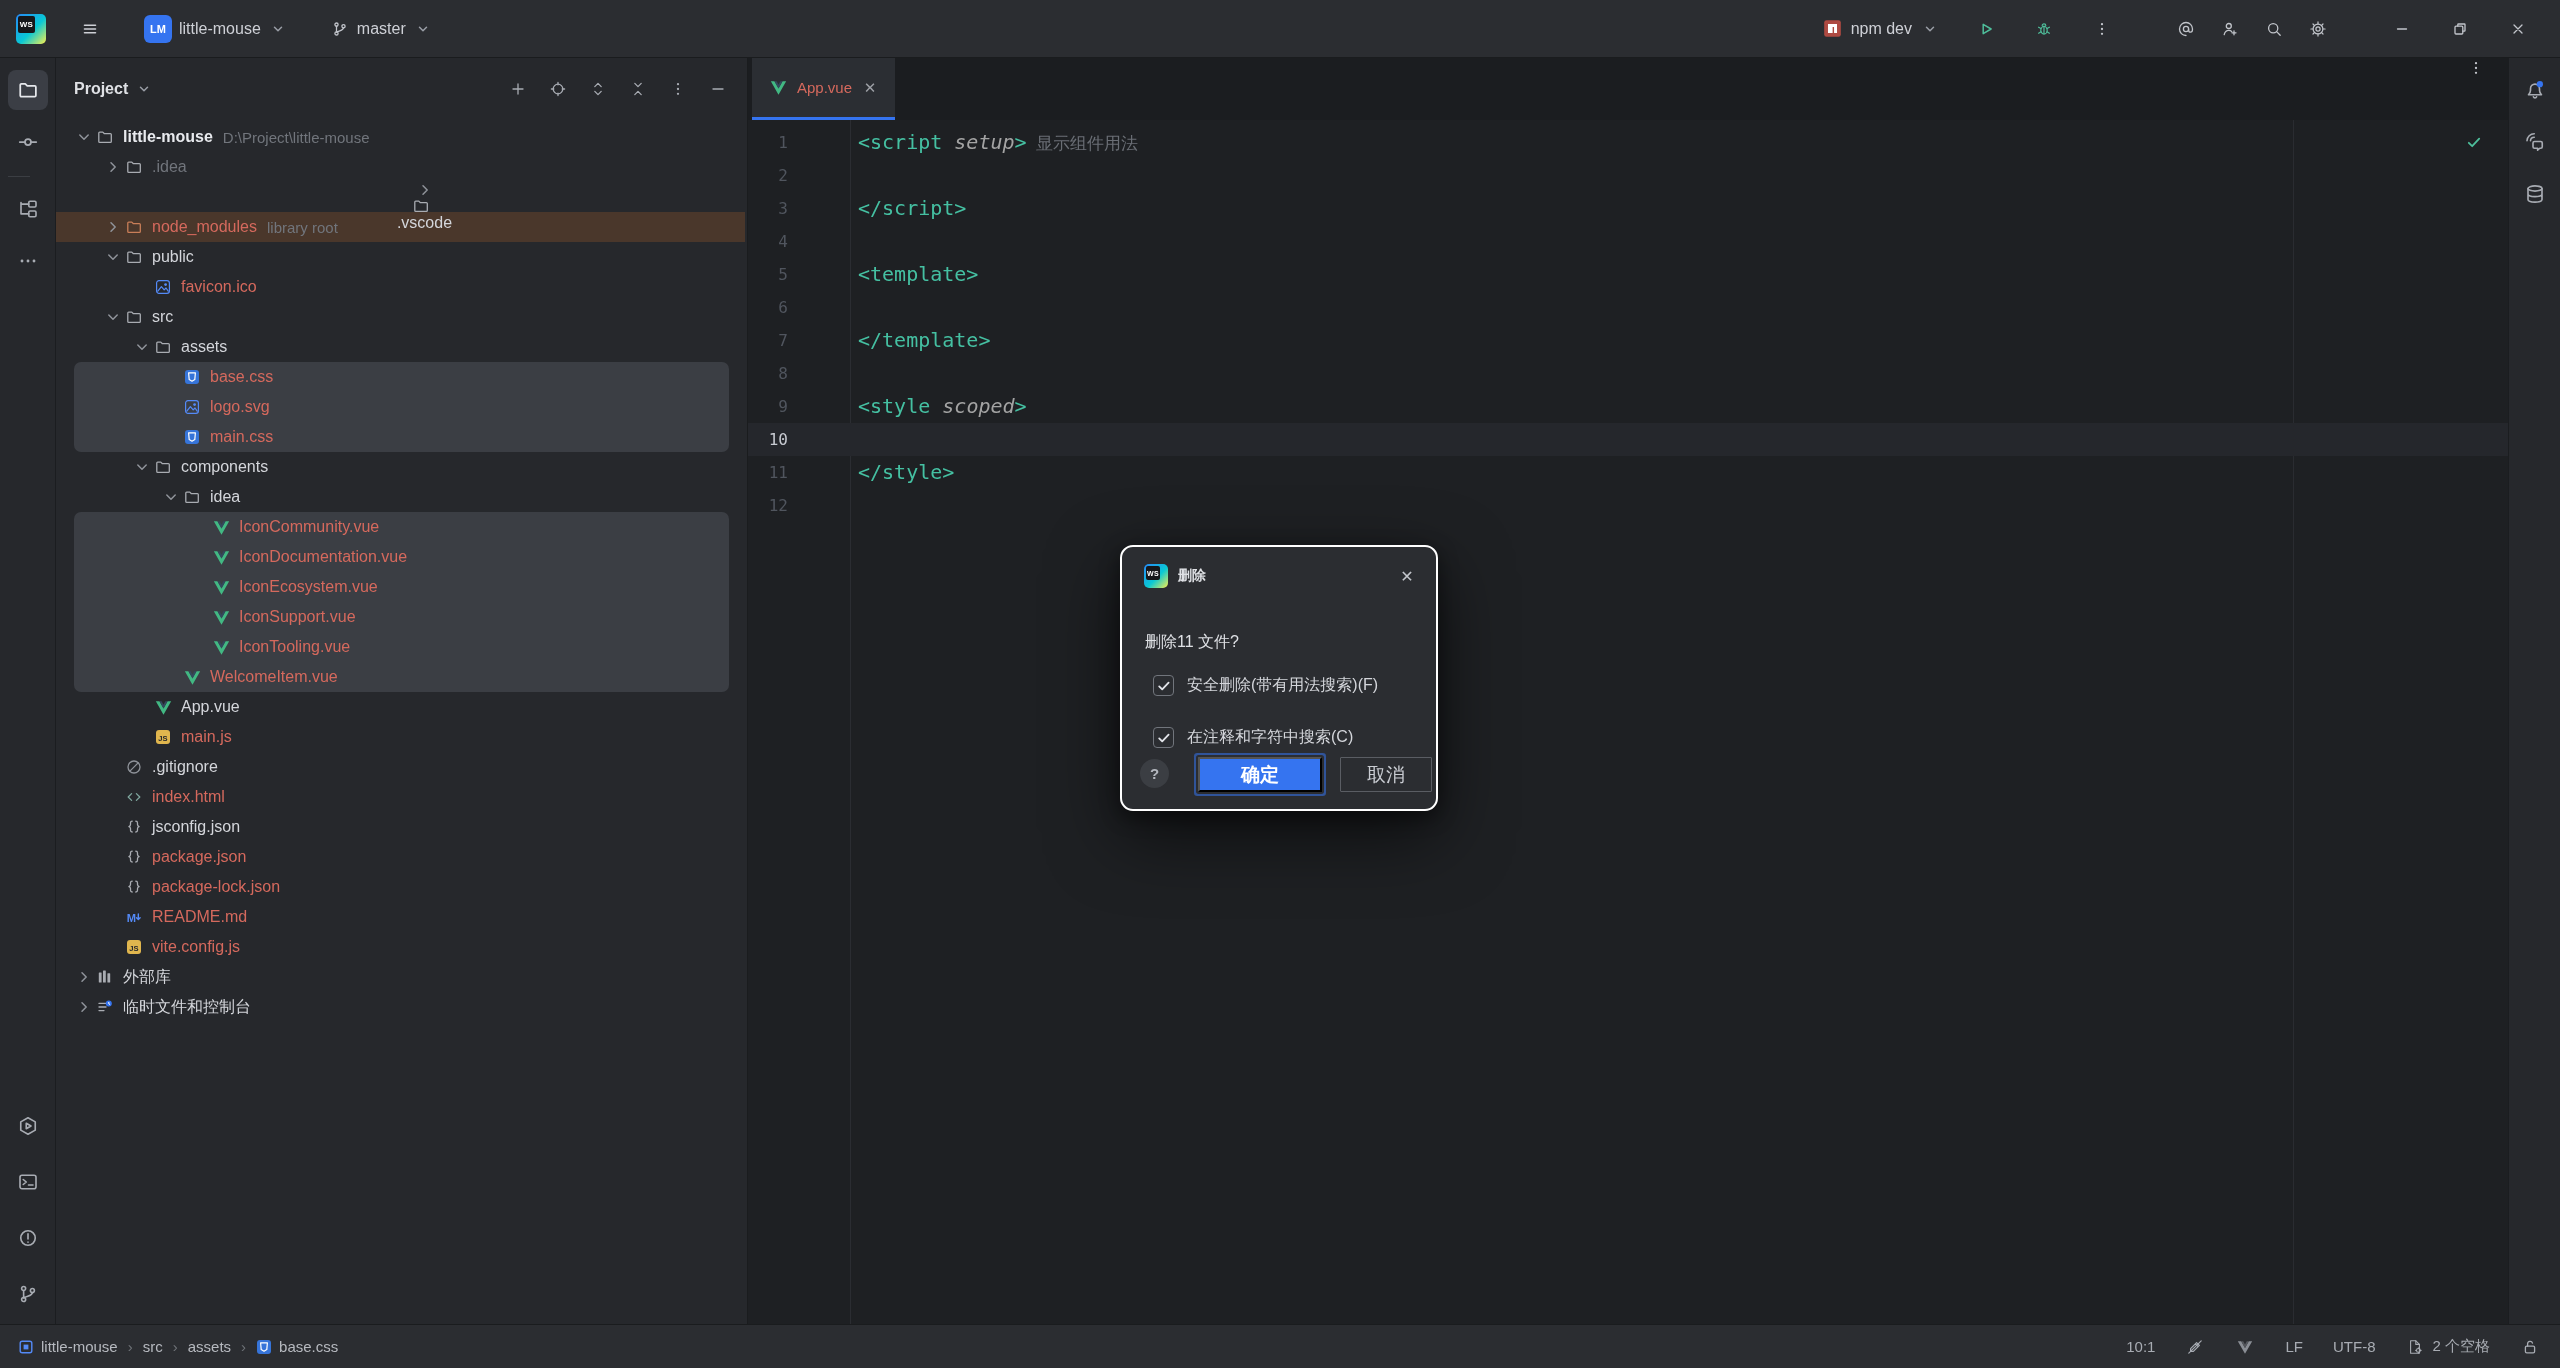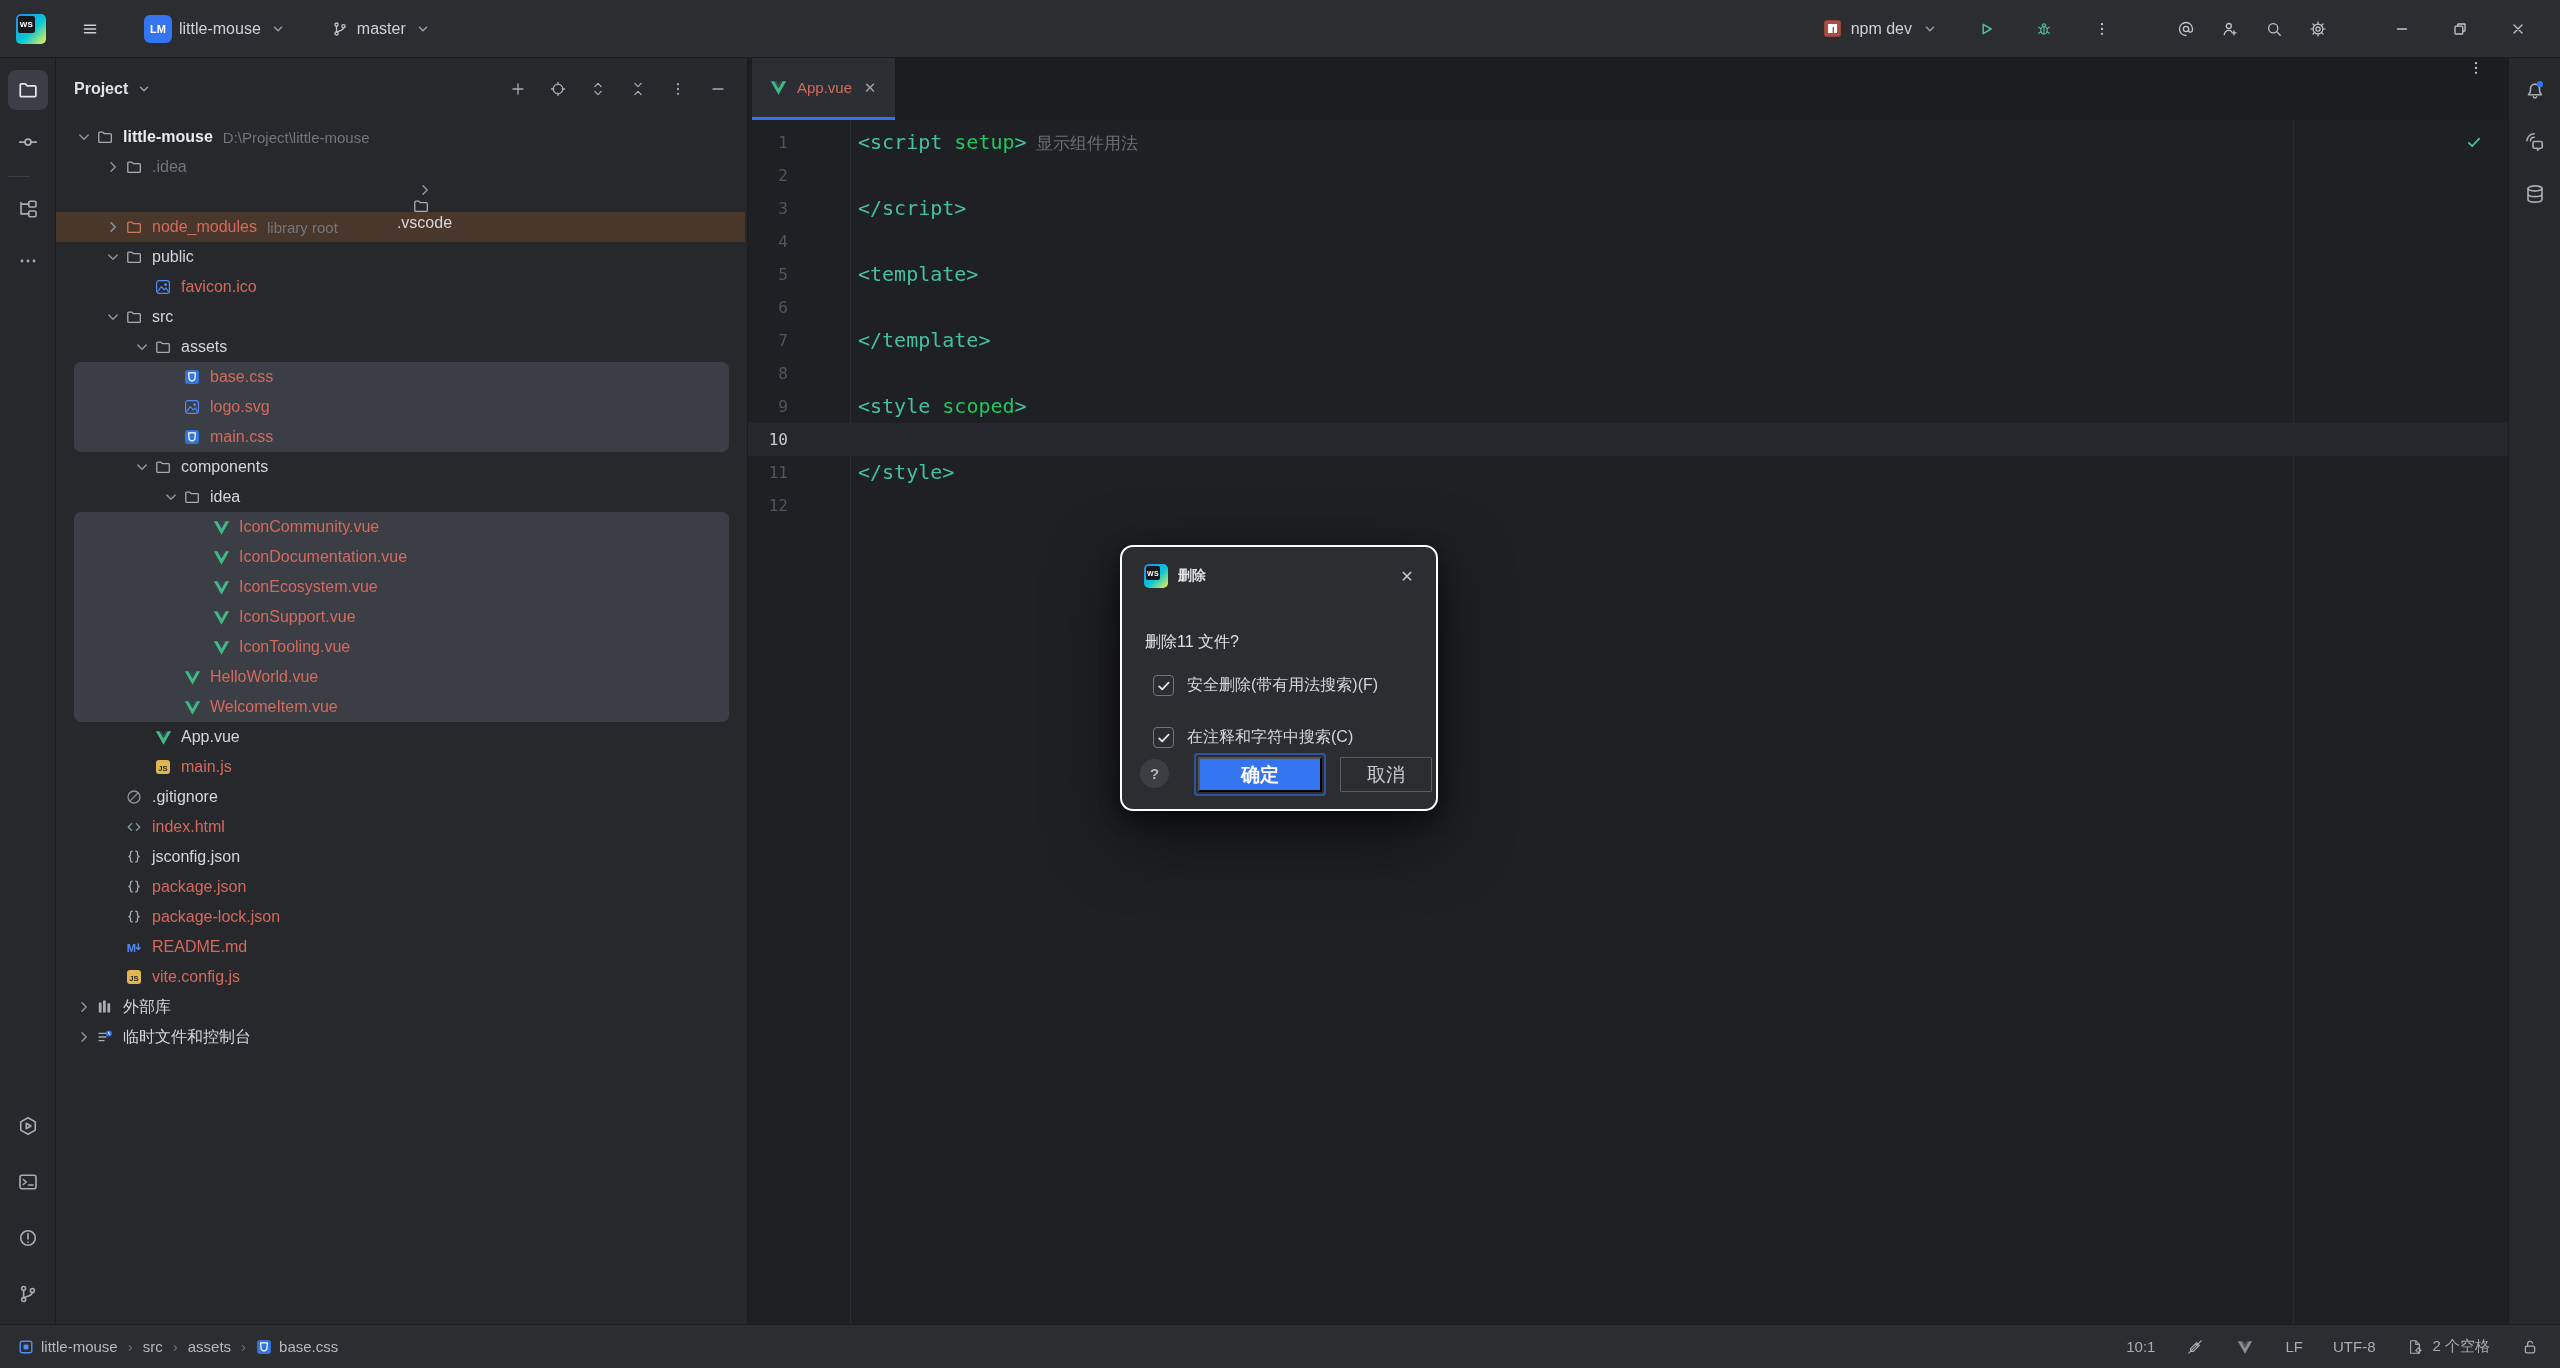--- a/index.html
+++ b/index.html
@@ -67,21 +67,21 @@
   .editor { position:absolute; left:747px; top:120px; width:1761px; bottom:44px; background:#1E2023; border-left:1px solid #1A1C1E; overflow:hidden; z-index:4; }
   .gutterline { position:absolute; left:102px; top:0; bottom:0; width:1px; background:#2B2D32; z-index:0; }
   .marginline { position:absolute; left:1545px; top:0; bottom:0; width:1px; background:#2A2C31; z-index:0; }
   .codelines { position:relative; padding-top:6px; z-index:1; }
   .cl { display:flex; height:33px; line-height:33px; font-family:"DejaVu Sans Mono",monospace; font-size:20px; }
   .cl .n { flex:0 0 102px; text-align:right; padding-right:62px; color:#50555E; font-size:16px; }
   .cl .c { padding-left:8px; white-space:pre; color:#BCBEC4; }
   .cl.cur { background:#25272C; }
   .cl.cur .n { color:#C8CBD2; }
   .seg-tag { color:#45C0A2; }
-  .seg-attr { color:#22c55e; }
+  .seg-attr { color:#a3a3a3; font-style:italic; }
   .seg-hint { color:#6A6E75; font-family:"Liberation Sans",sans-serif; font-size:17px; }
   .inspections { position:absolute; top:12px; right:24px; z-index:2; }
 
   
   .statusbar { position:absolute; left:0; bottom:0; width:2560px; height:44px; background:#2B2D31; border-top:1px solid #1A1C1E; display:flex; align-items:center; font-size:15px; color:#A8ACB3; z-index:10; }
   .crumbs { display:flex; align-items:center; gap:10px; padding-left:18px; color:#B6B9BF; }
   .crumbs .sep { color:#6E7277; }
   .crumbs .citem { display:flex; align-items:center; gap:7px; }
   .sb-right { margin-left:auto; display:flex; align-items:center; gap:30px; padding-right:20px; }
   .sb-item { display:flex; align-items:center; gap:7px; }
@@ -560,30 +560,20 @@
       <div class="trow c-red sel-gray" style="padding-left: 133px;">
         <span class="arrow"></span>
         <span class="t-ic">
           <svg viewBox="0 0 16 16" width="17" height="17">
             <path d="M.8 2.2h3.4L8 9l3.8-6.8h3.4L8 14.8z" fill="#42B883"></path>
             <path d="M4.2 2.2h2L8 5.4l1.8-3.2h2L8 9z" fill="#34495E"></path>
           </svg>
         </span>
         <span class="tlabel">IconTooling.vue</span>
       </div>
-      <div class="trow c-red sel-gray" style="padding-left: 104px;">
-        <span class="arrow"></span>
-        <span class="t-ic">
-          <svg viewBox="0 0 16 16" width="17" height="17">
-            <path d="M.8 2.2h3.4L8 9l3.8-6.8h3.4L8 14.8z" fill="#42B883"></path>
-            <path d="M4.2 2.2h2L8 5.4l1.8-3.2h2L8 9z" fill="#34495E"></path>
-          </svg>
-        </span>
-        <span class="tlabel">HelloWorld.vue</span>
-      </div>
       <div class="trow c-red sel-gray rb" style="padding-left: 104px;">
         <span class="arrow"></span>
         <span class="t-ic">
           <svg viewBox="0 0 16 16" width="17" height="17">
             <path d="M.8 2.2h3.4L8 9l3.8-6.8h3.4L8 14.8z" fill="#42B883"></path>
             <path d="M4.2 2.2h2L8 5.4l1.8-3.2h2L8 9z" fill="#34495E"></path>
           </svg>
         </span>
         <span class="tlabel">WelcomeItem.vue</span>
       </div>

